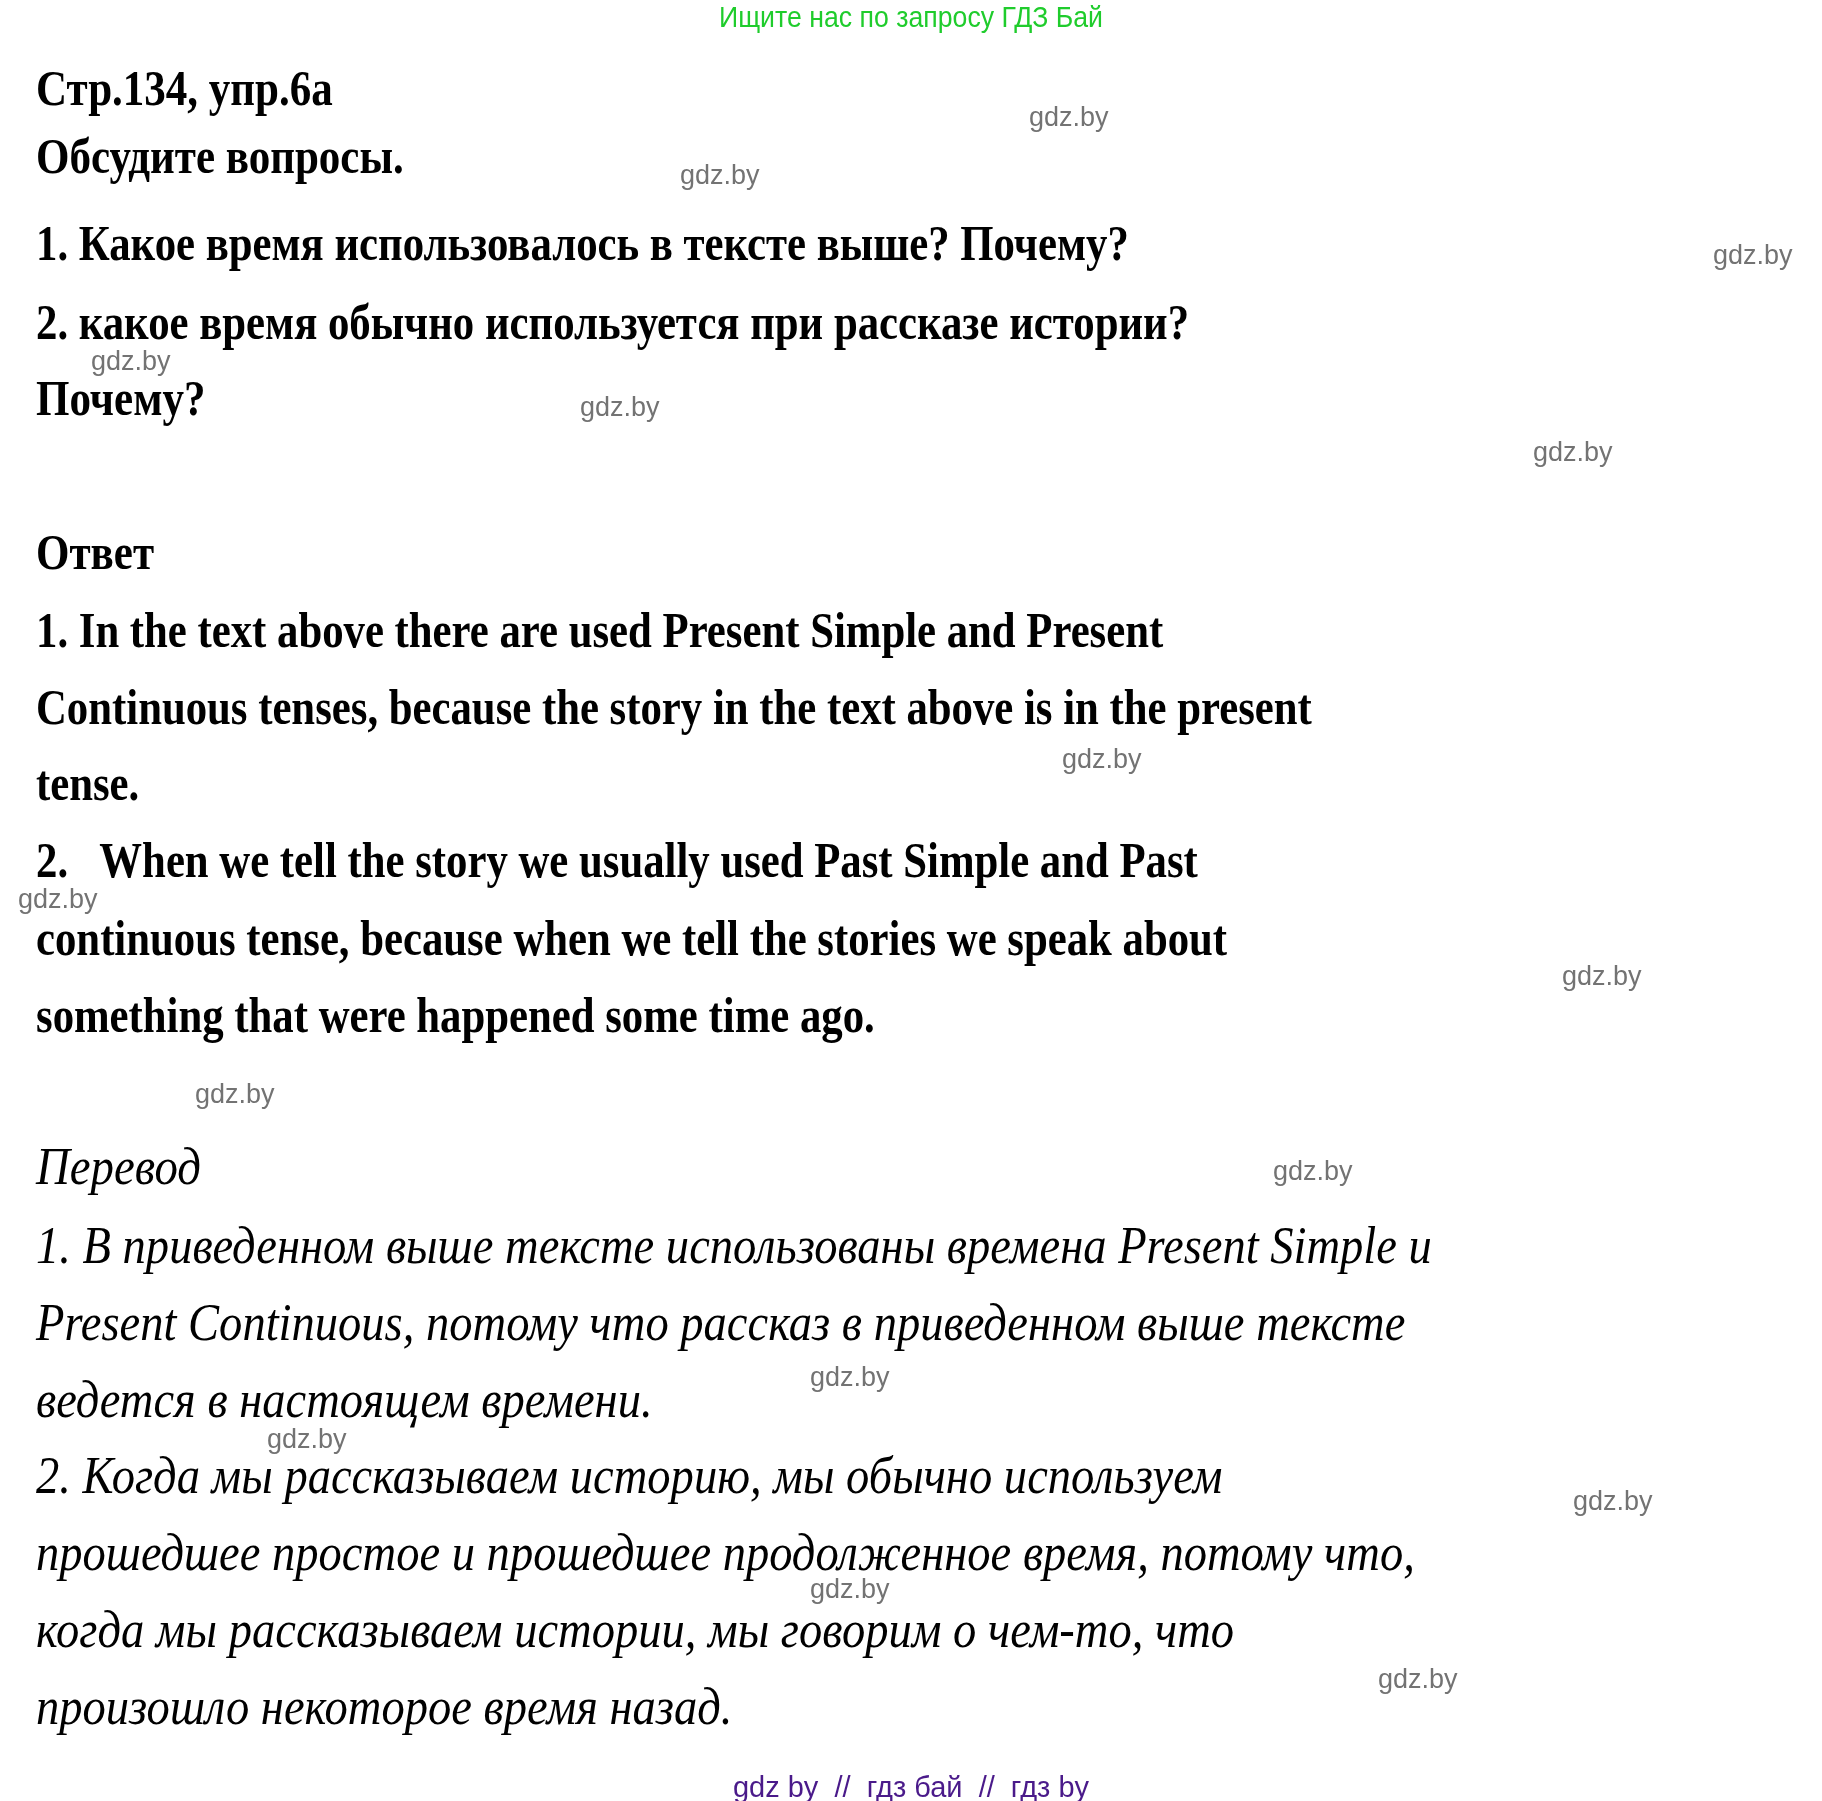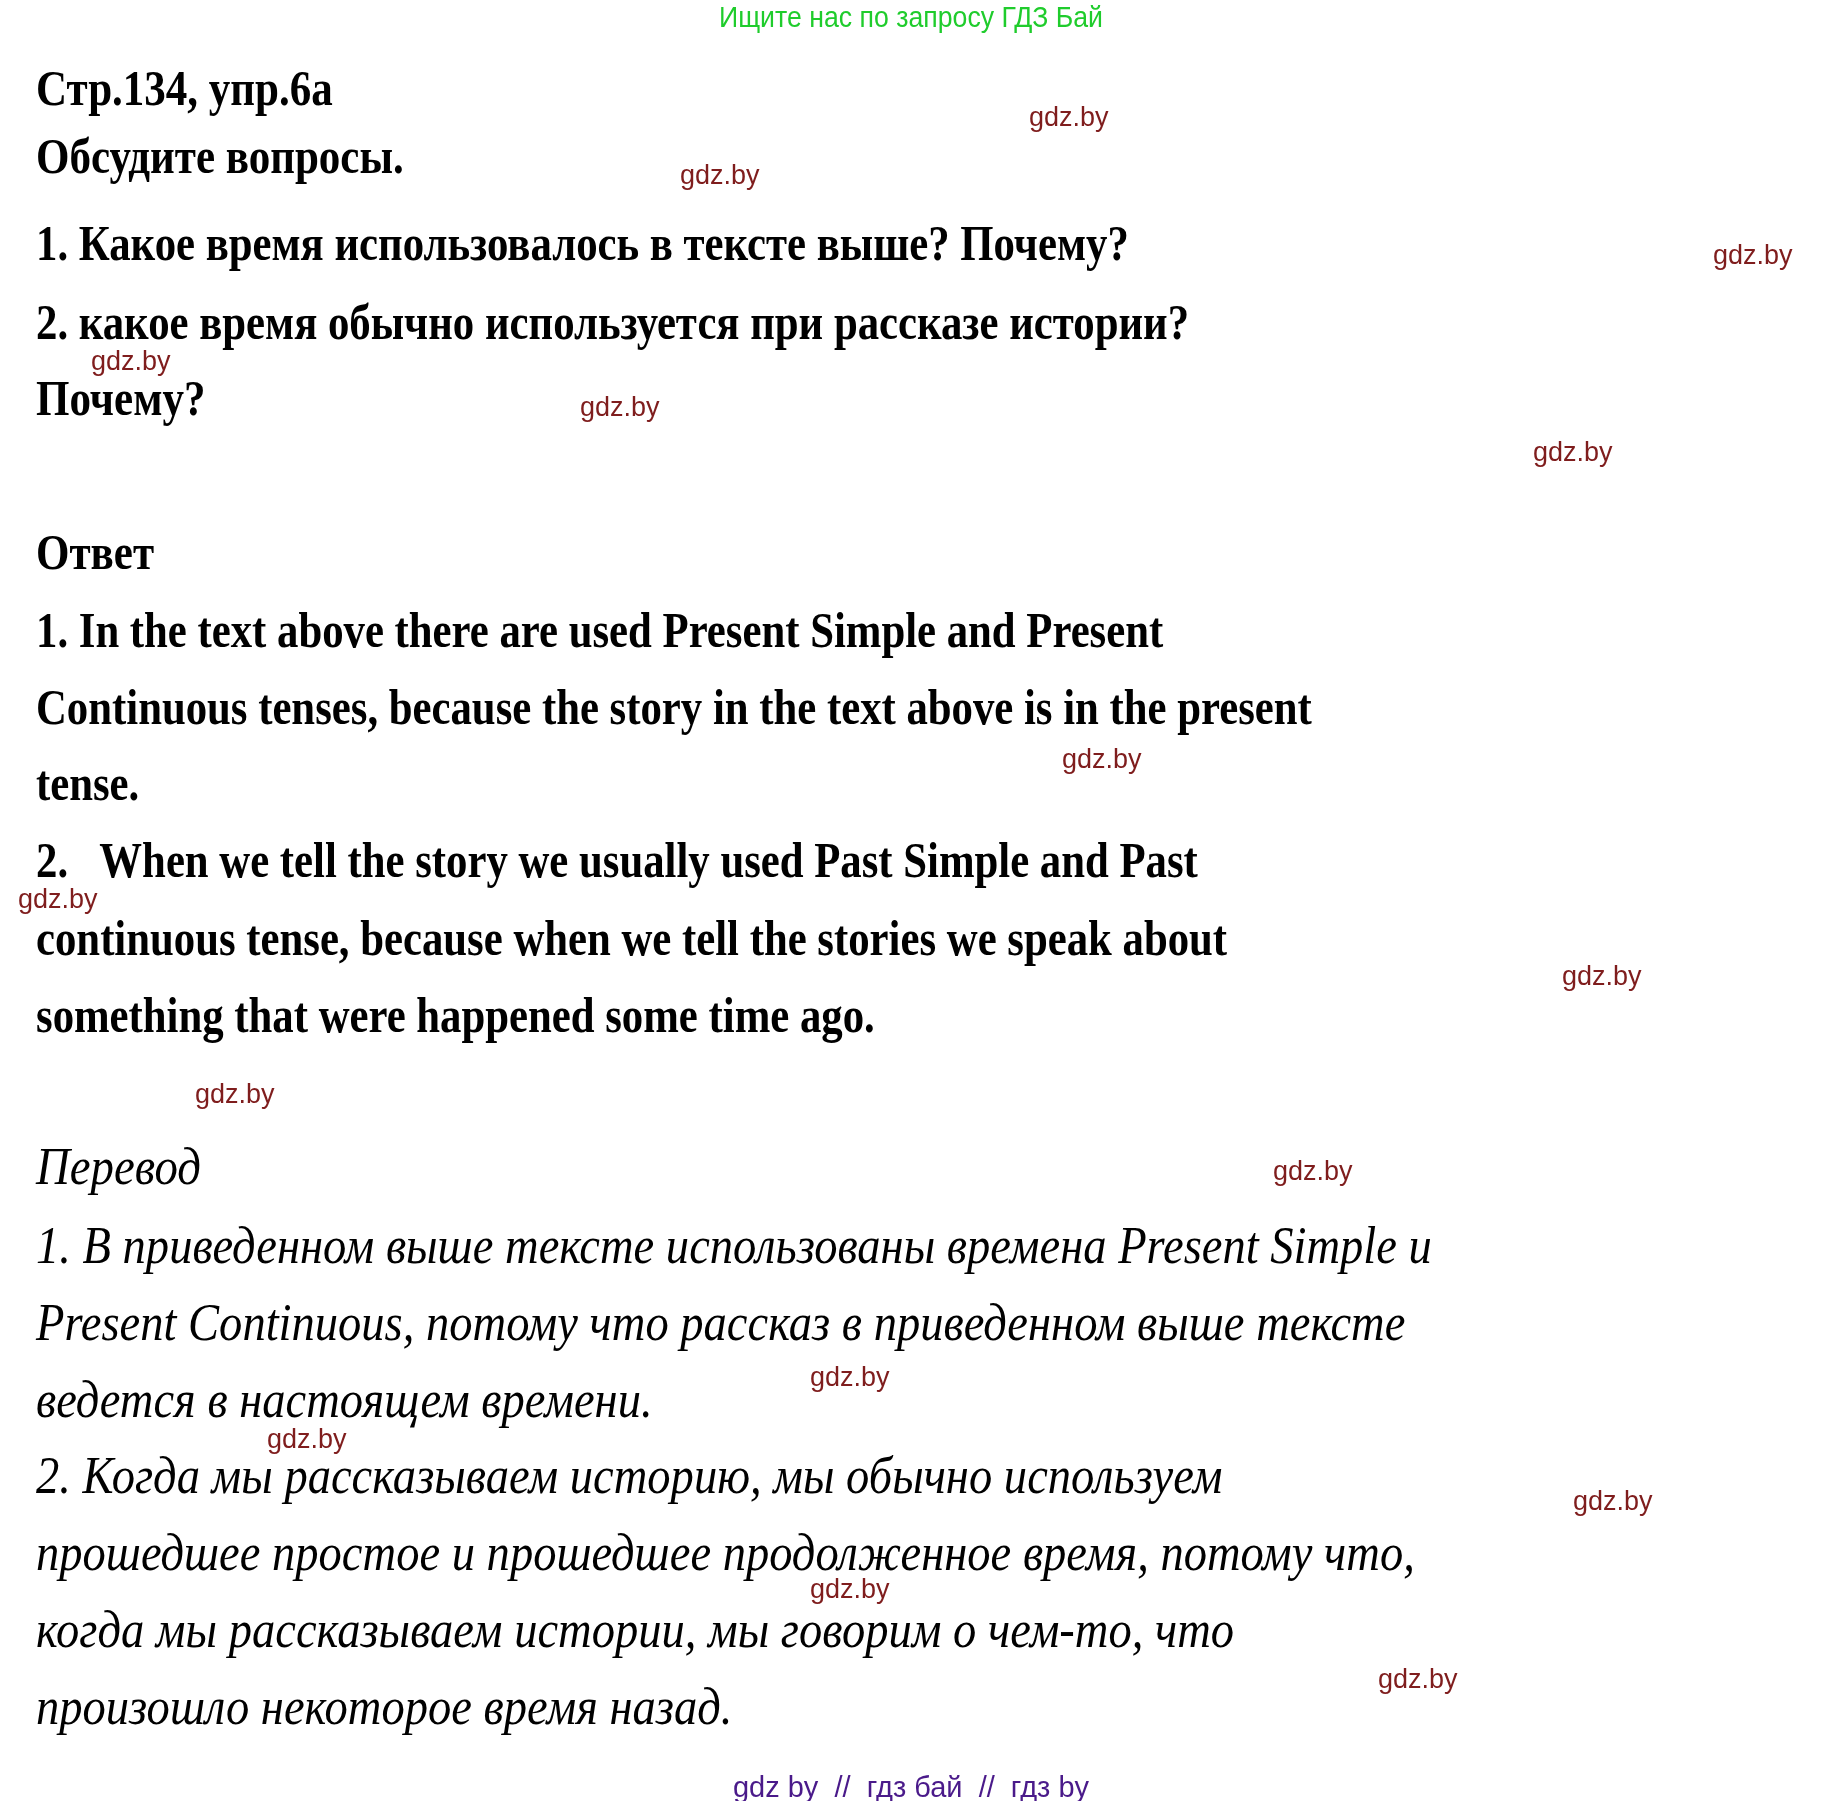--- a/index.html
+++ b/index.html
@@ -44,21 +44,21 @@
       font-style: italic;
       font-weight: normal;
       font-size: 52px;
       line-height: 52px;
     }
     .wm {
       position: absolute;
       font-family: "Liberation Sans", sans-serif;
       font-size: 27px;
       line-height: 30px;
-      color: #7f1d1d;
+      color: #737373;
       white-space: nowrap;
     }
     .footer {
       position: absolute;
       left: 0;
       top: 1770px;
       width: 1822px;
       text-align: center;
       font-family: "Liberation Sans", sans-serif;
       font-size: 29px;

